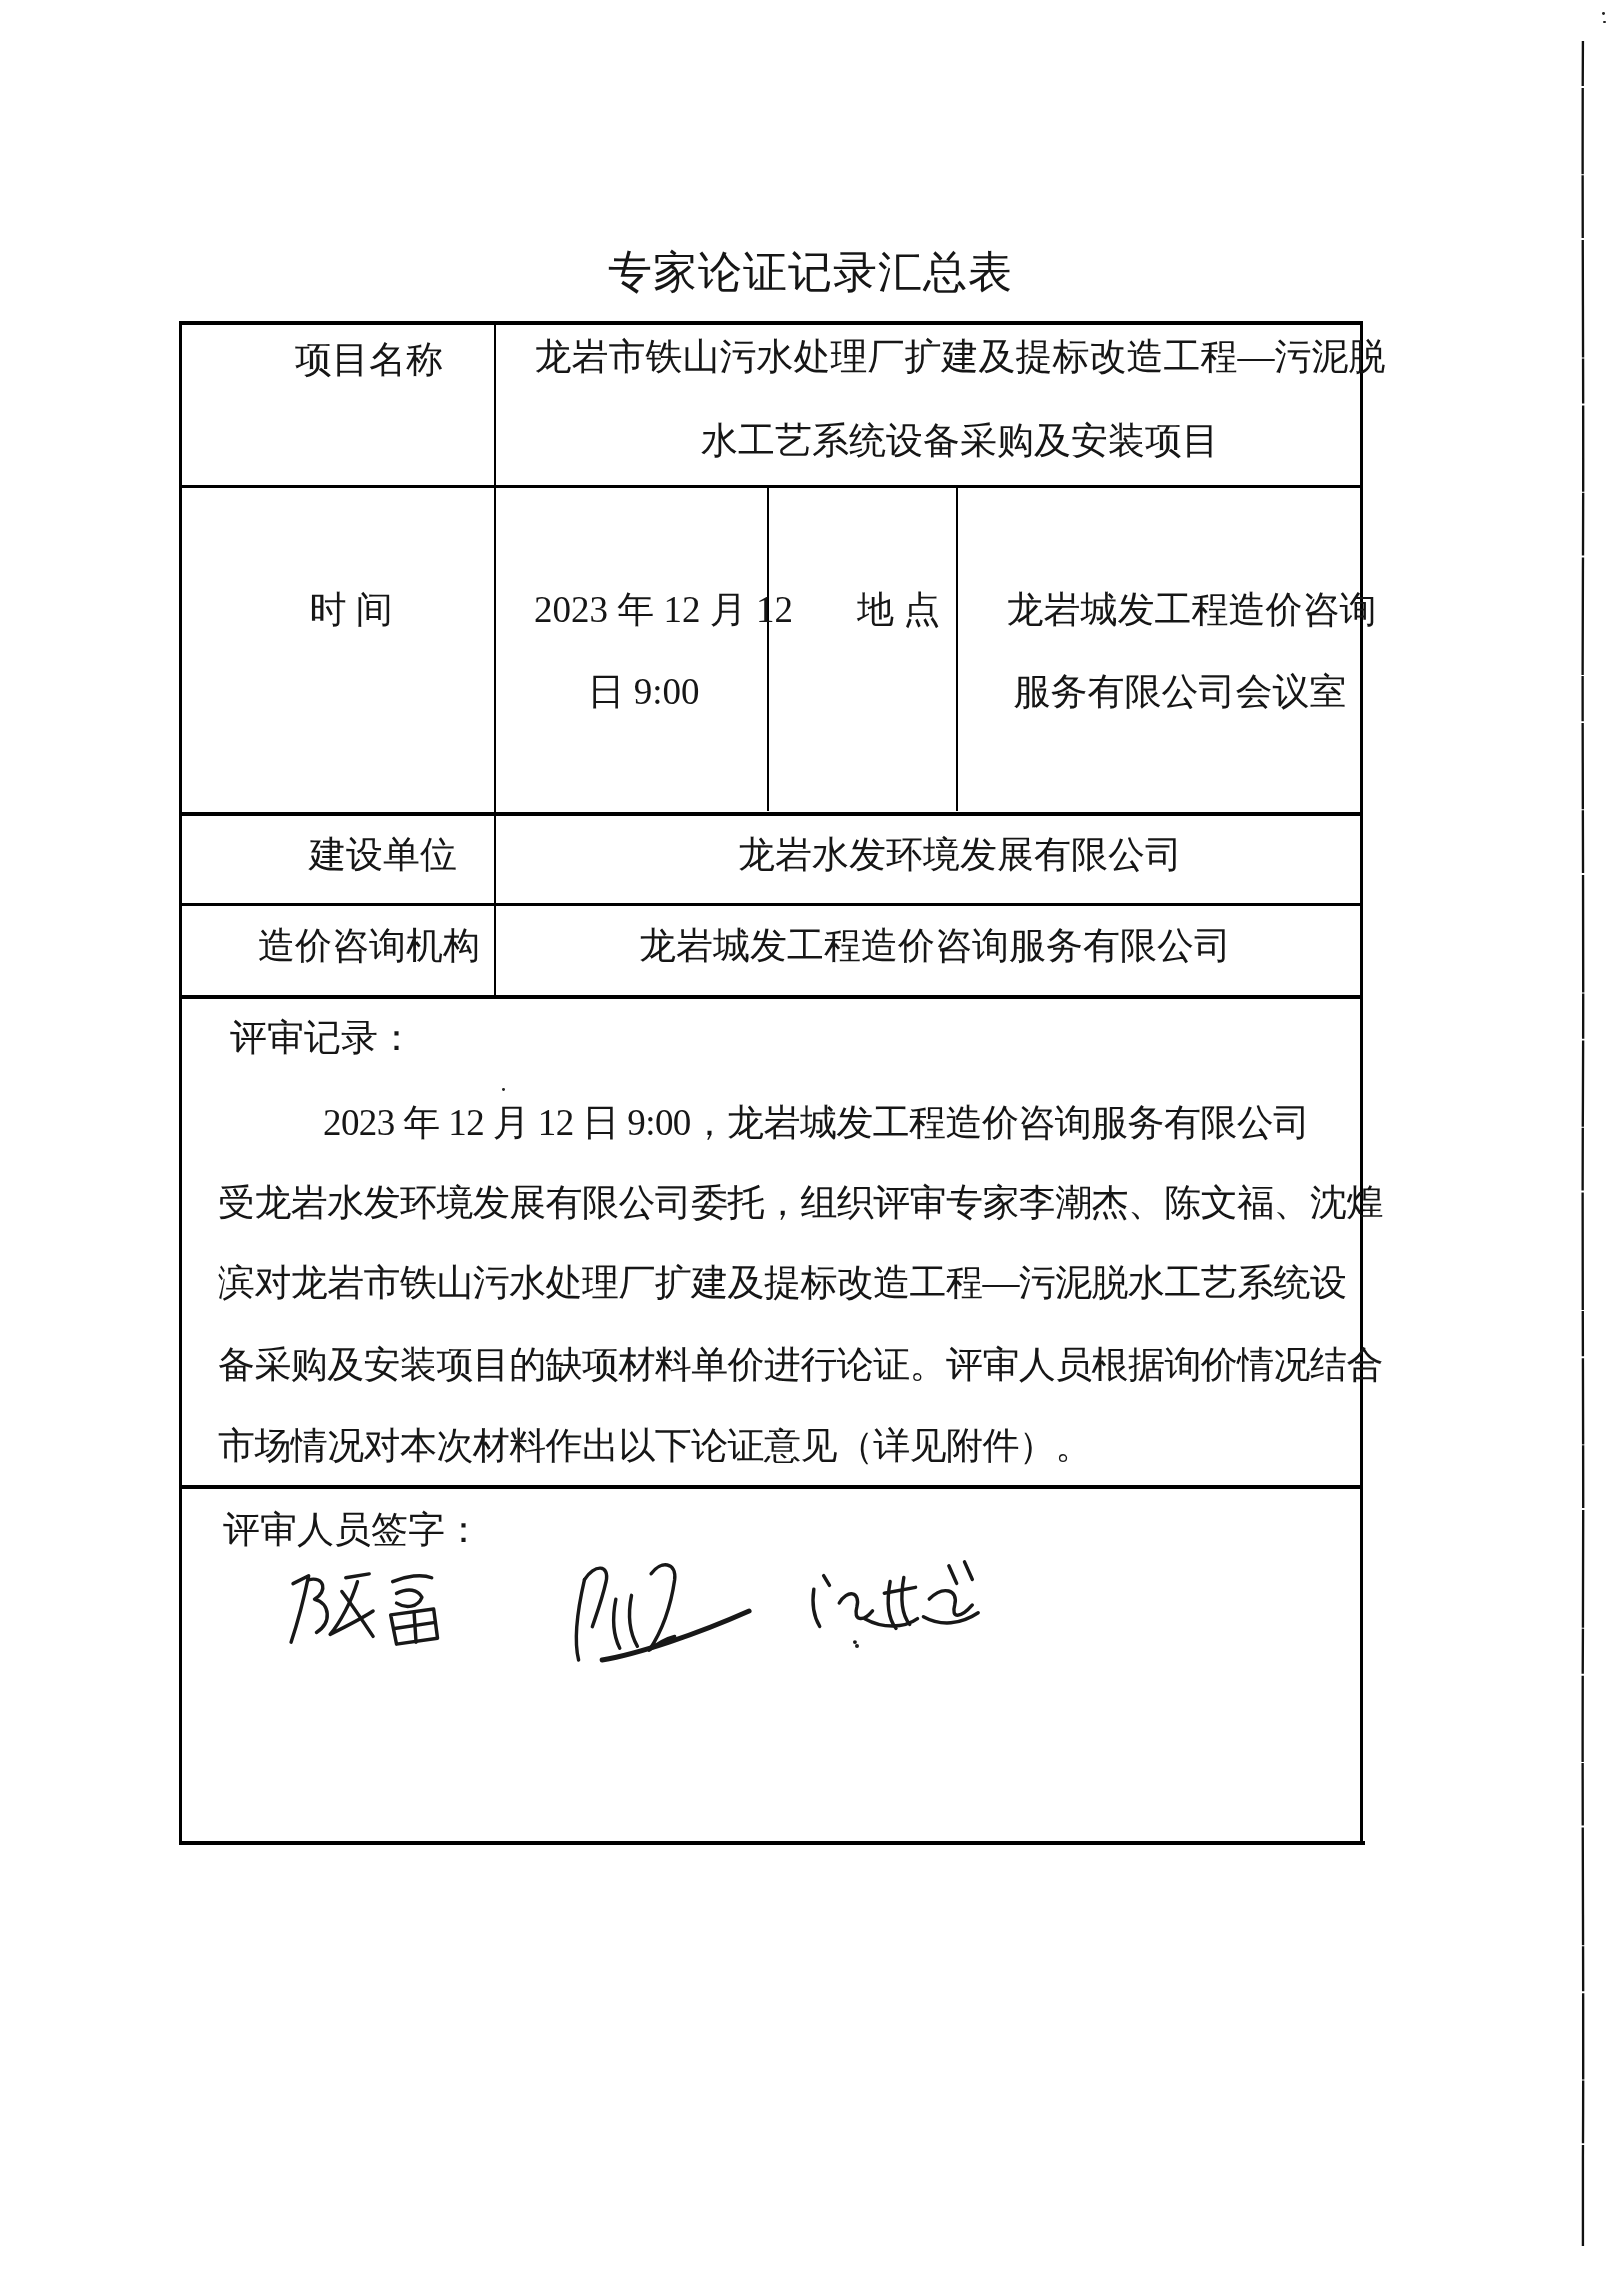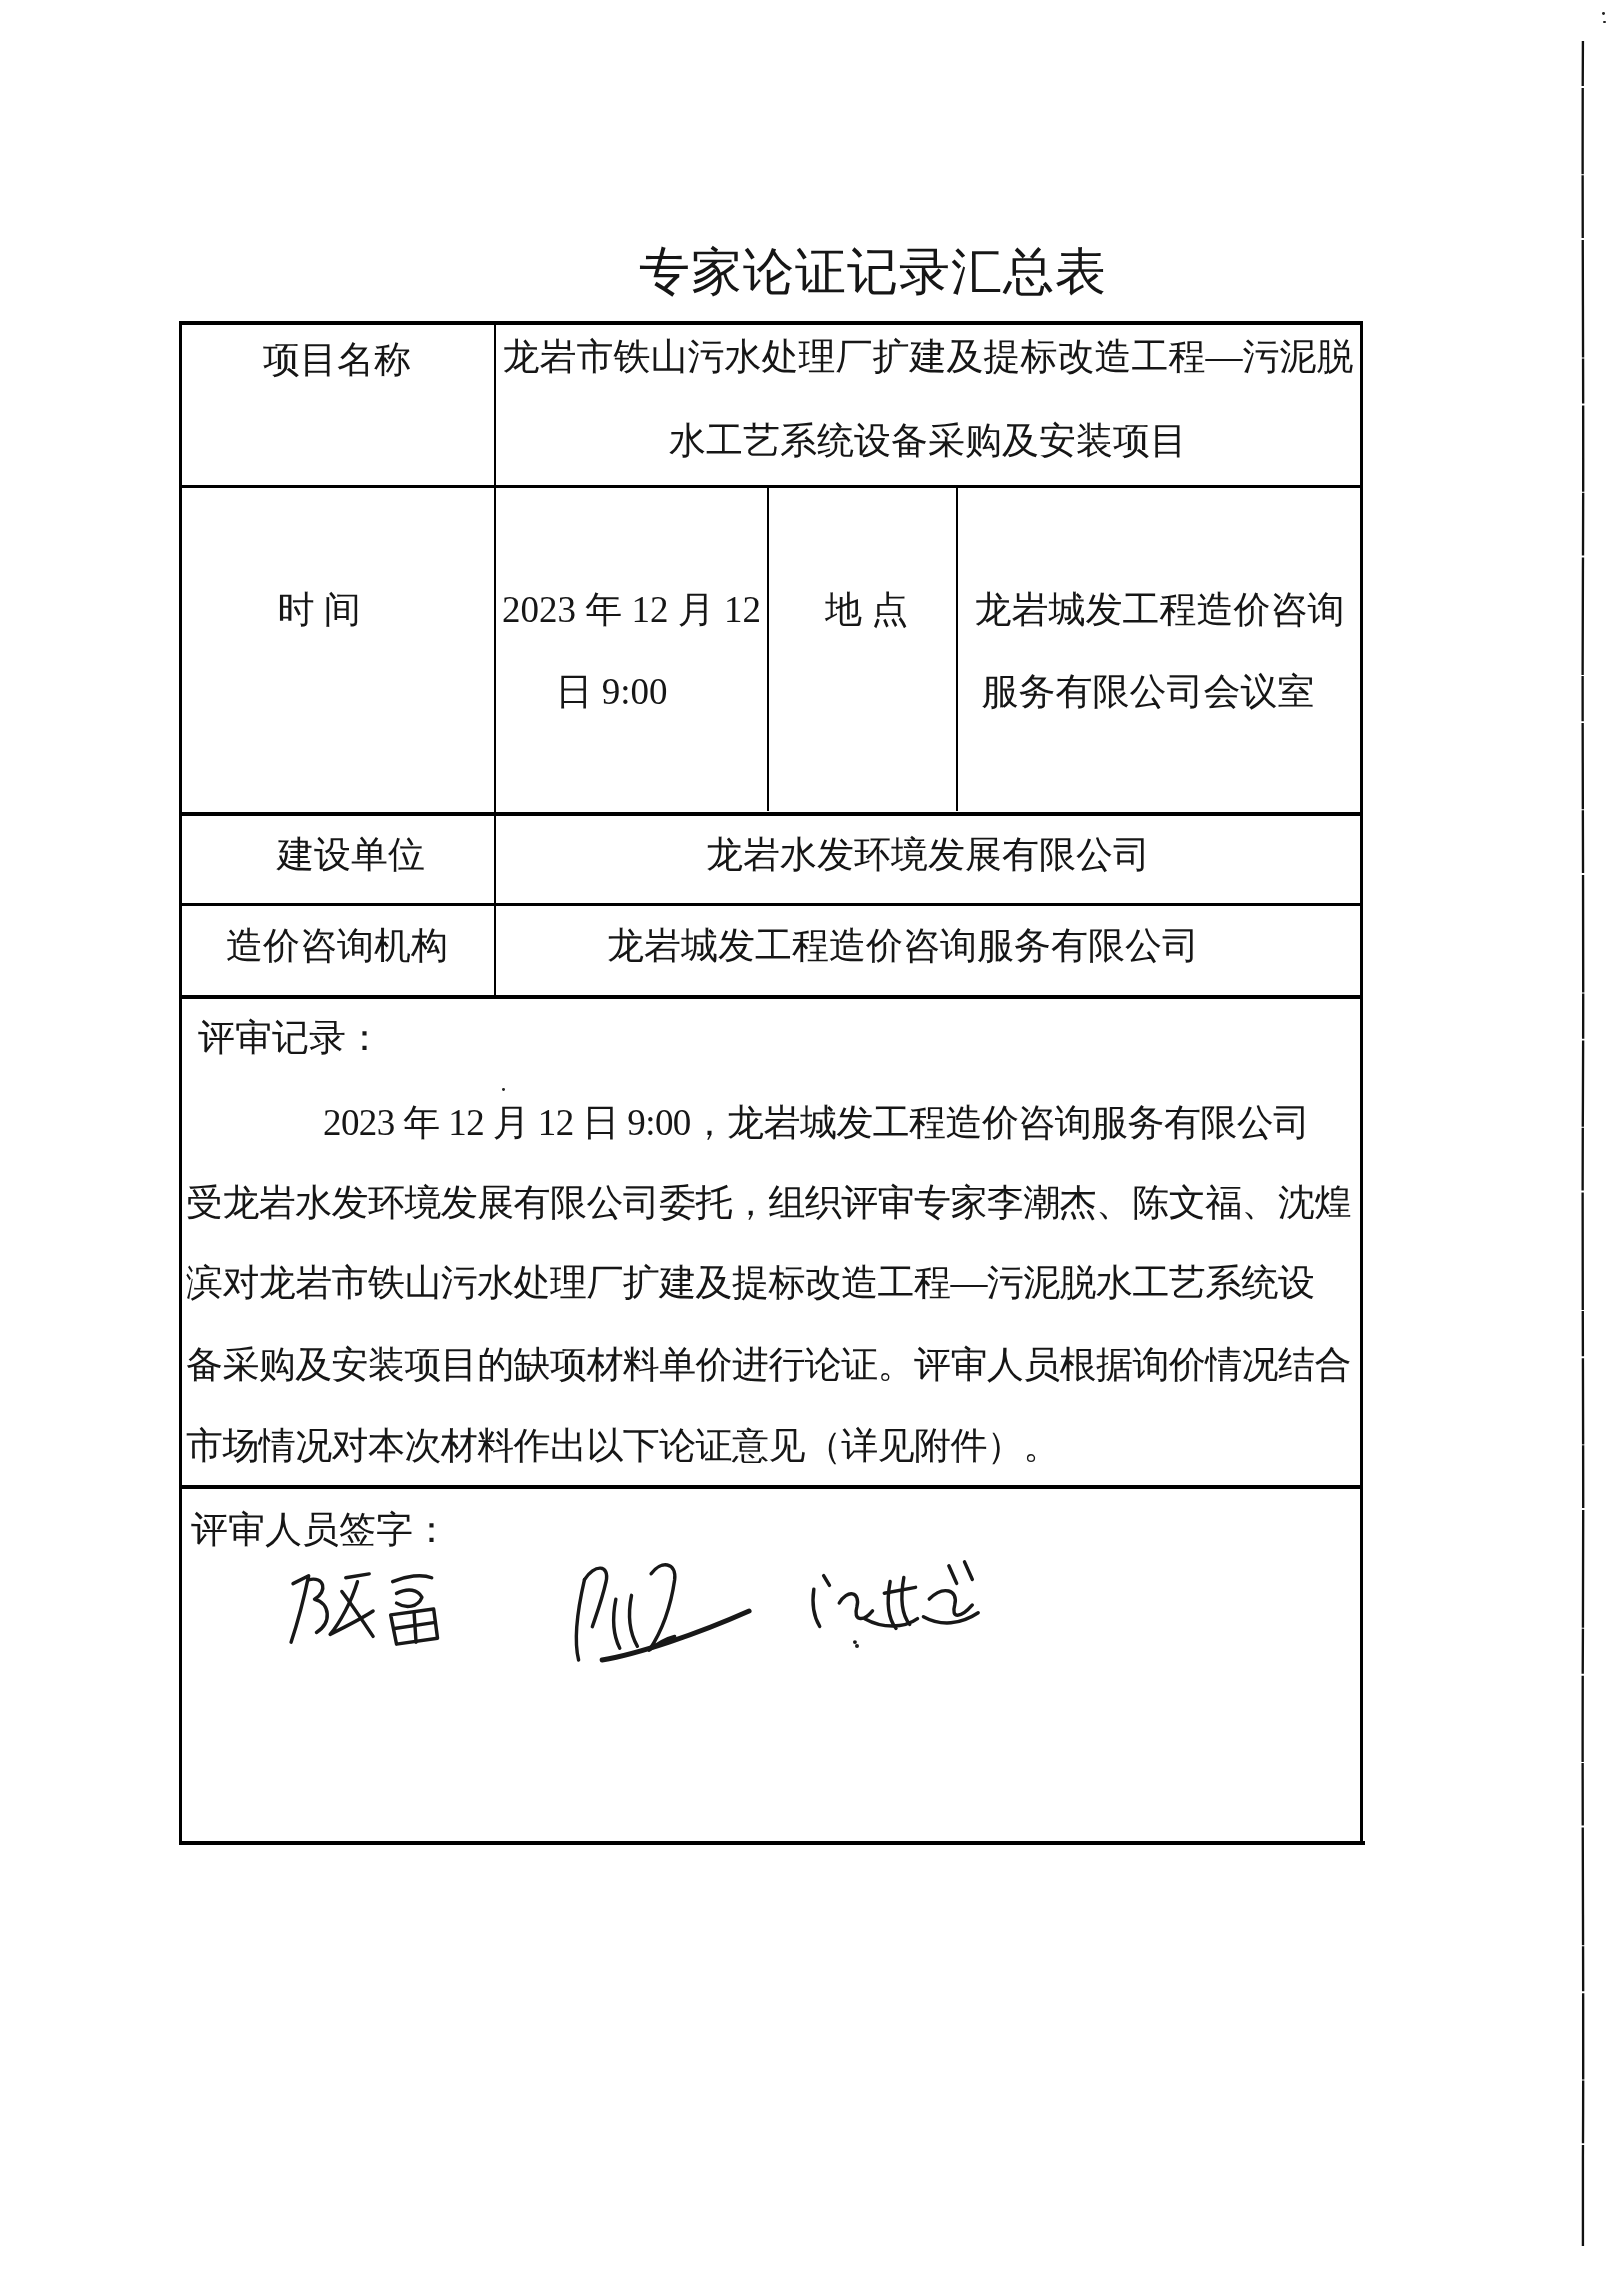--- a/index.html
+++ b/index.html
@@ -2,27 +2,27 @@
 <html><head>
 <meta charset="utf-8">
 <style>
   html,body { margin:0; padding:0; background:#e8e8e8; }
   .page {
     position:relative; width:1623px; height:2292px; margin:0 auto;
     background:#ffffff; overflow:hidden;
     font-family:"Liberation Serif","DejaVu Serif",serif;
     color:#161616;
   }
-  .t { position:absolute; font-size:37px; line-height:41px; white-space:nowrap; }
+  .t { position:absolute; font-size:37px; line-height:41px; white-space:nowrap;padding-left:32px; }
   .ctr { text-align:center; }
   .hline { position:absolute; height:3.9px; background:#000; }
   .hline.thin { height:2.9px; }
   .vline { position:absolute; width:2.9px; background:#000; }
   .vline.thin { width:2px; }
-  .doc-title { position:absolute; font-size:51px; line-height:47px; letter-spacing:1px; white-space:nowrap;margin-left:31px; }
+  .doc-title { position:absolute; font-size:44px; line-height:47px; letter-spacing:1px; white-space:nowrap; }
   .para { letter-spacing:-0.6px; }
   .sig { position:absolute; }
   .sig path { fill:none; stroke:#181818; stroke-width:3.5; stroke-linecap:round; stroke-linejoin:round; }
   .speck { position:absolute; background:#222; border-radius:50%; }
   .artifact { position:absolute; }
 </style>
 </head>
 <body>
 
 <div class="page">

